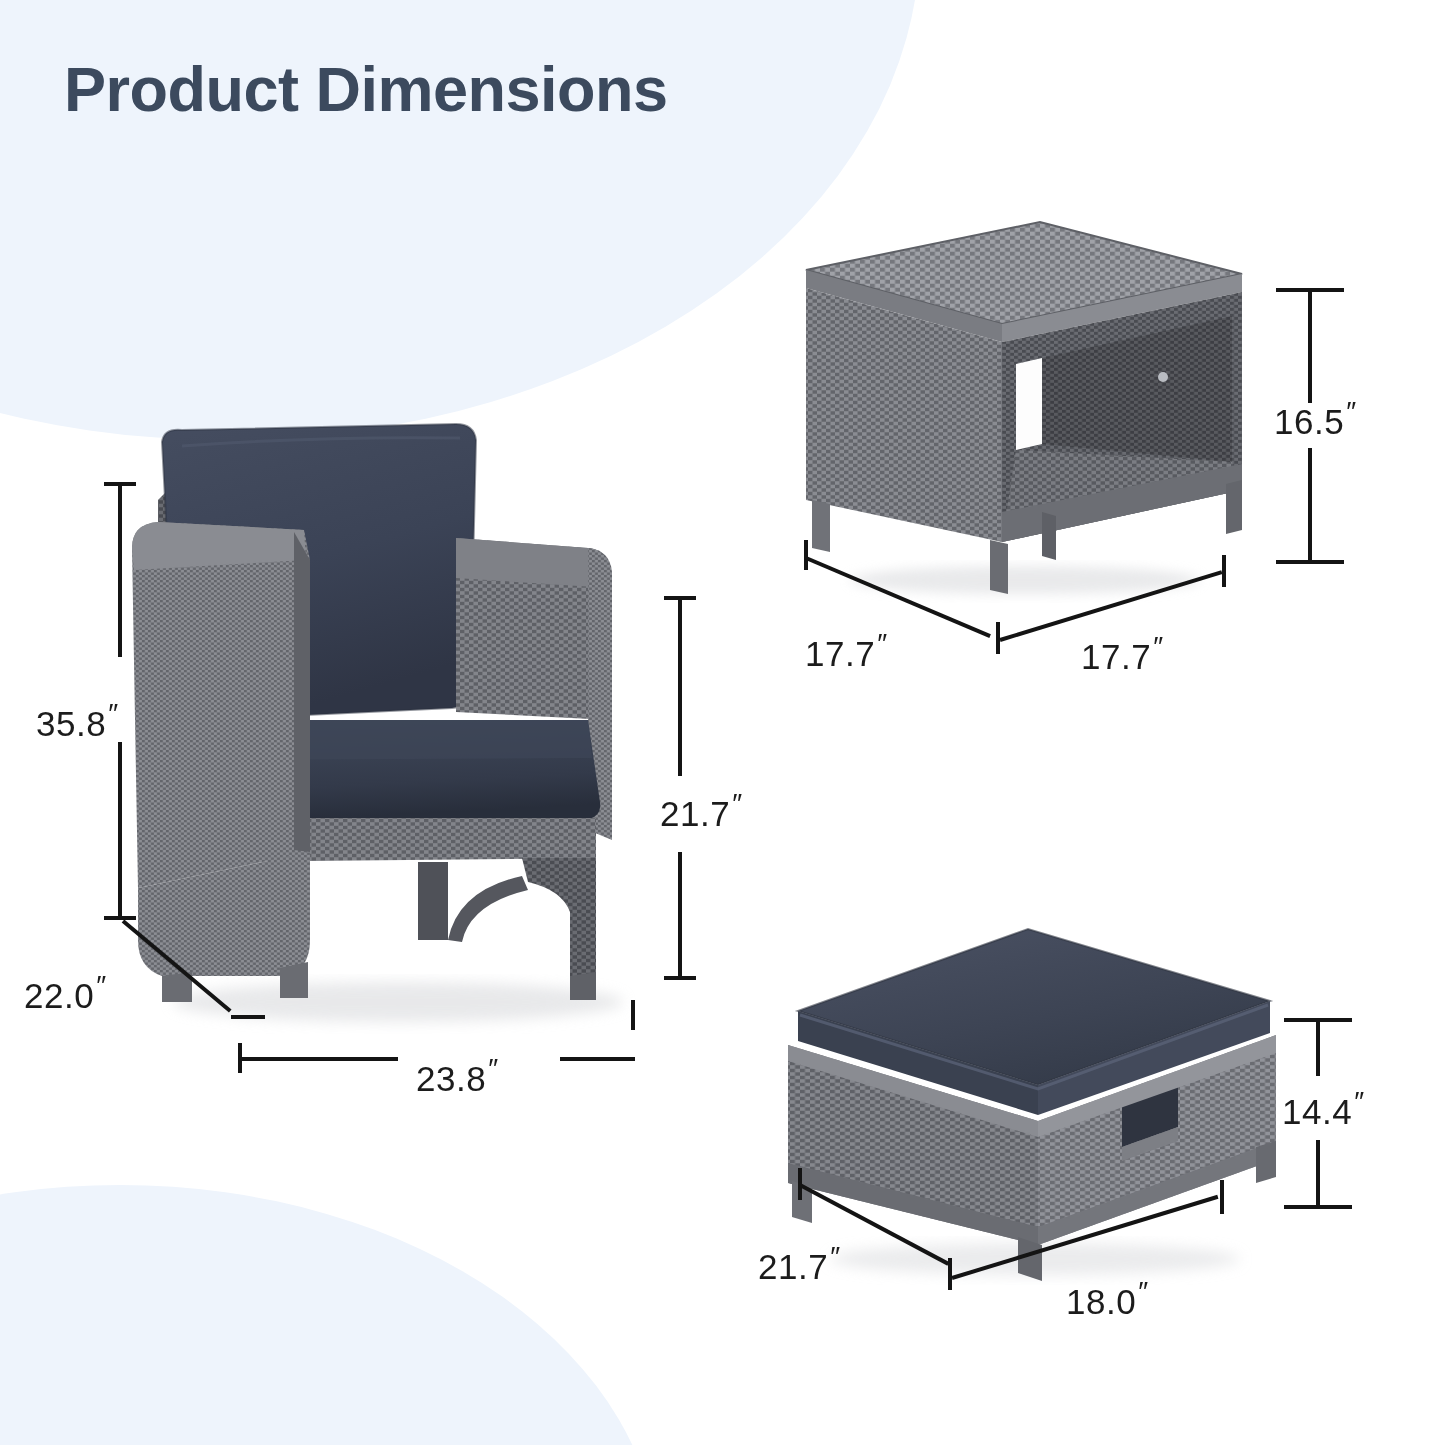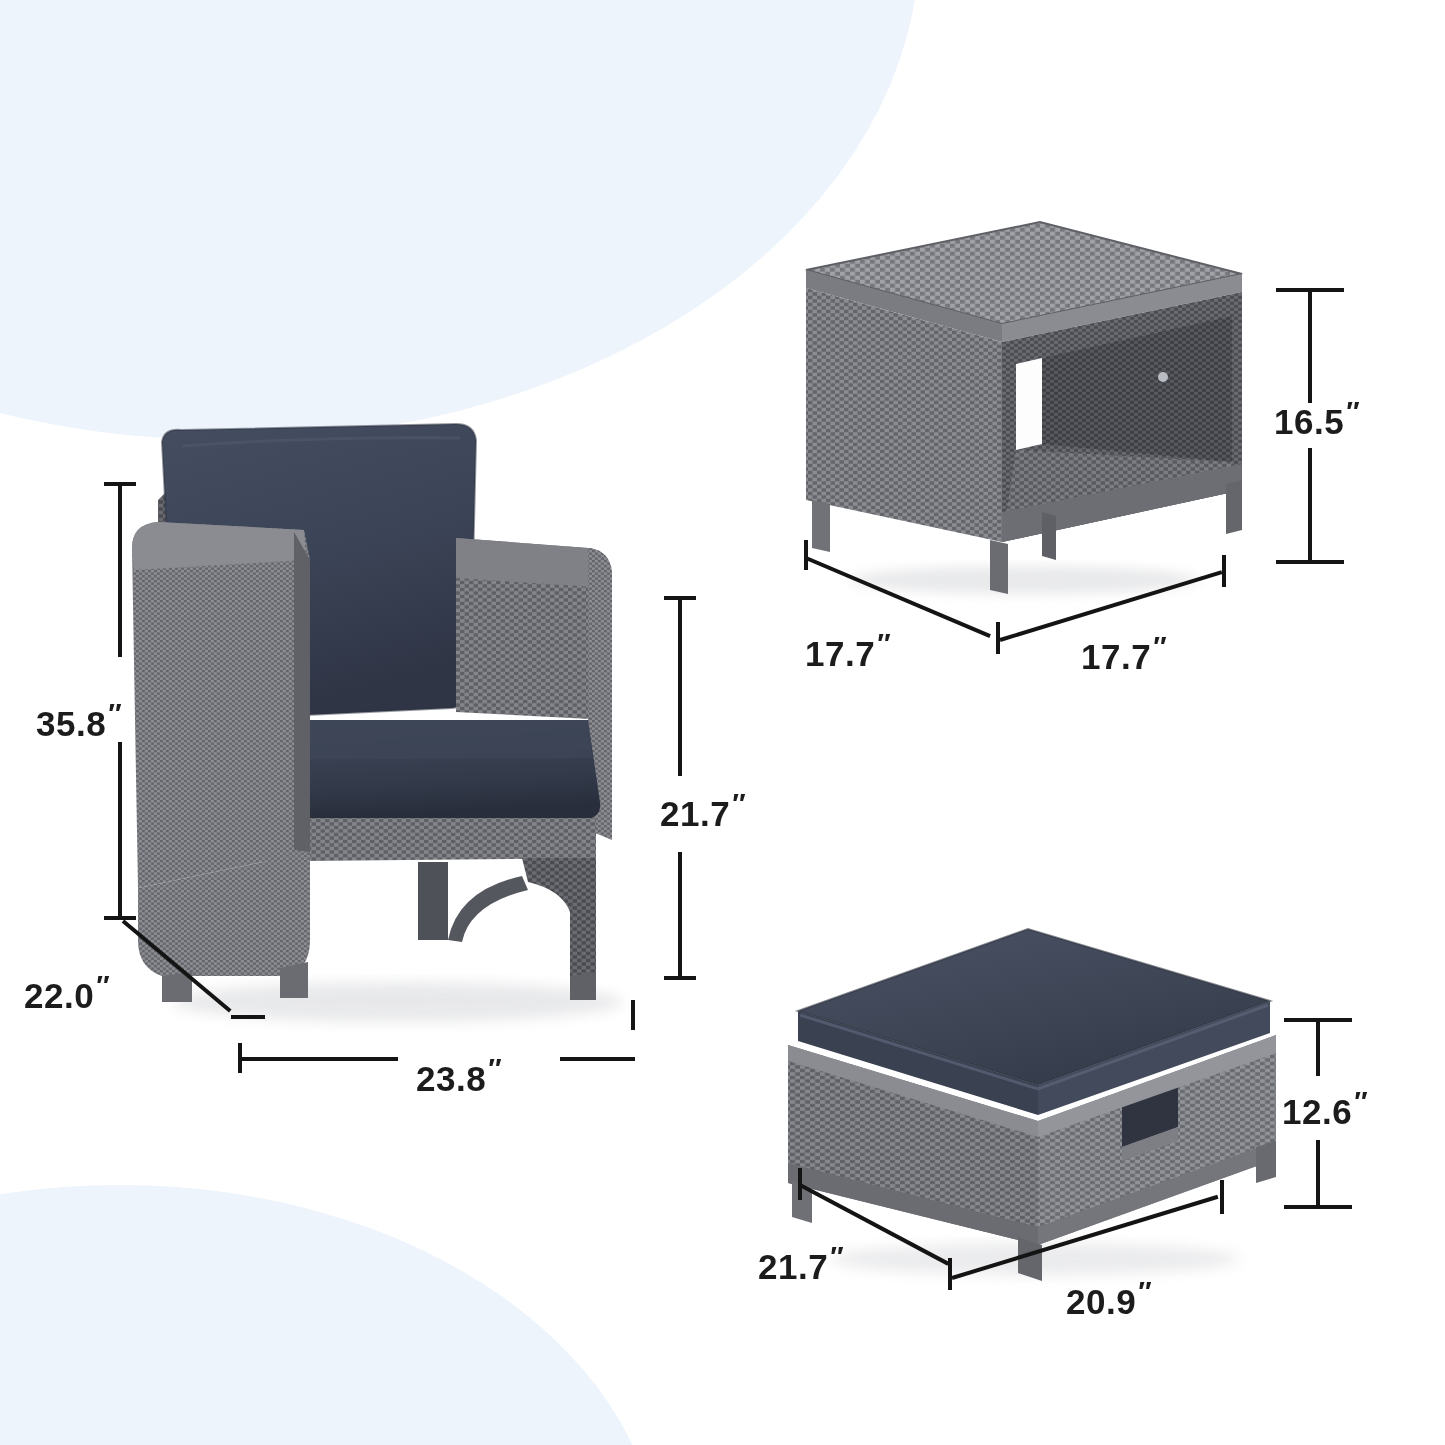--- a/index.html
+++ b/index.html
@@ -29,21 +29,21 @@
     font-size:63px;font-weight:bold;
     letter-spacing:-0.5px;
     color:#3c4a5e;
     white-space:nowrap;
     line-height:1;
   }
 
   
   .dim-label{
     position:absolute;
-    font-size:35px;font-weight:bold;color:#1c1c1c;
+    font-size:35px;font-weight:normal;color:#1c1c1c;
     white-space:nowrap;letter-spacing:0.5px;
     line-height:1;
   }
   .dim-label .unit{
     font-size:28px;
     vertical-align:super;
     margin-left:2px;
     letter-spacing:-1px;
   }
   
@@ -62,20 +62,21 @@
   #ottoman-art{left:770px;top:915px;}
 </style>
 </head>
 <body>
 
 <div id="stage">
 
   <div class="blob" id="blob-top"></div>
   <div class="blob" id="blob-bottom"></div>
 
+  <div id="page-title">Product Dimensions</div>
 
   <div class="art" id="chair-art">
     <svg width="560" height="620" viewBox="0 0 560 620" xmlns="http://www.w3.org/2000/svg">
       <defs>
         <pattern id="wicker" width="9" height="7" patternUnits="userSpaceOnUse">
           <rect width="9" height="7" fill="#74767c"></rect>
           <rect x="0" y="0" width="4" height="3" fill="#5e6066"></rect>
           <rect x="5" y="3.5" width="4" height="3" fill="#5e6066"></rect>
           <rect x="0" y="3.5" width="4" height="3" fill="#83858b"></rect>
           <rect x="5" y="0" width="4" height="3" fill="#83858b"></rect>
@@ -313,29 +314,29 @@
       <path d="M248,322 L272,330 L272,366 L248,358 Z" fill="#64666c"></path>
       <path d="M486,232 L506,226 L506,262 L486,268 Z" fill="#686a70"></path>
     </svg>
   </div>
 
   <div class="vrule" style="left:1316px;top:1018px;height:58px;"></div>
   <div class="vcap" style="left:1284px;top:1018px;width:68px;"></div>
   <div class="vrule" style="left:1316px;top:1140px;height:68px;"></div>
   <div class="vcap" style="left:1284px;top:1205px;width:68px;"></div>
   <div class="dim-label" id="lbl-ottoman-height" style="left:1282px;top:1088px;">
-    <span>12.6</span><span class="unit">″</span>
+    <span>14.4</span><span class="unit">″</span>
   </div>
 
   <div class="drule" style="left:800px;top:1183px;width:168px;transform:rotate(28deg);"></div>
   <div class="hcap" style="left:798px;top:1168px;height:32px;"></div>
   <div class="hcap" style="left:948px;top:1258px;height:32px;"></div>
   <div class="dim-label" id="lbl-ottoman-depth" style="left:758px;top:1243px;">
     <span>21.7</span><span class="unit">″</span>
   </div>
 
   <div class="drule" style="left:952px;top:1276px;width:278px;transform:rotate(-17deg);"></div>
   <div class="hcap" style="left:1220px;top:1180px;height:34px;"></div>
   <div class="dim-label" id="lbl-ottoman-width" style="left:1066px;top:1278px;">
-    <span>20.9</span><span class="unit">″</span>
+    <span>18.0</span><span class="unit">″</span>
   </div>
 
 </div>
 
 </body></html>

